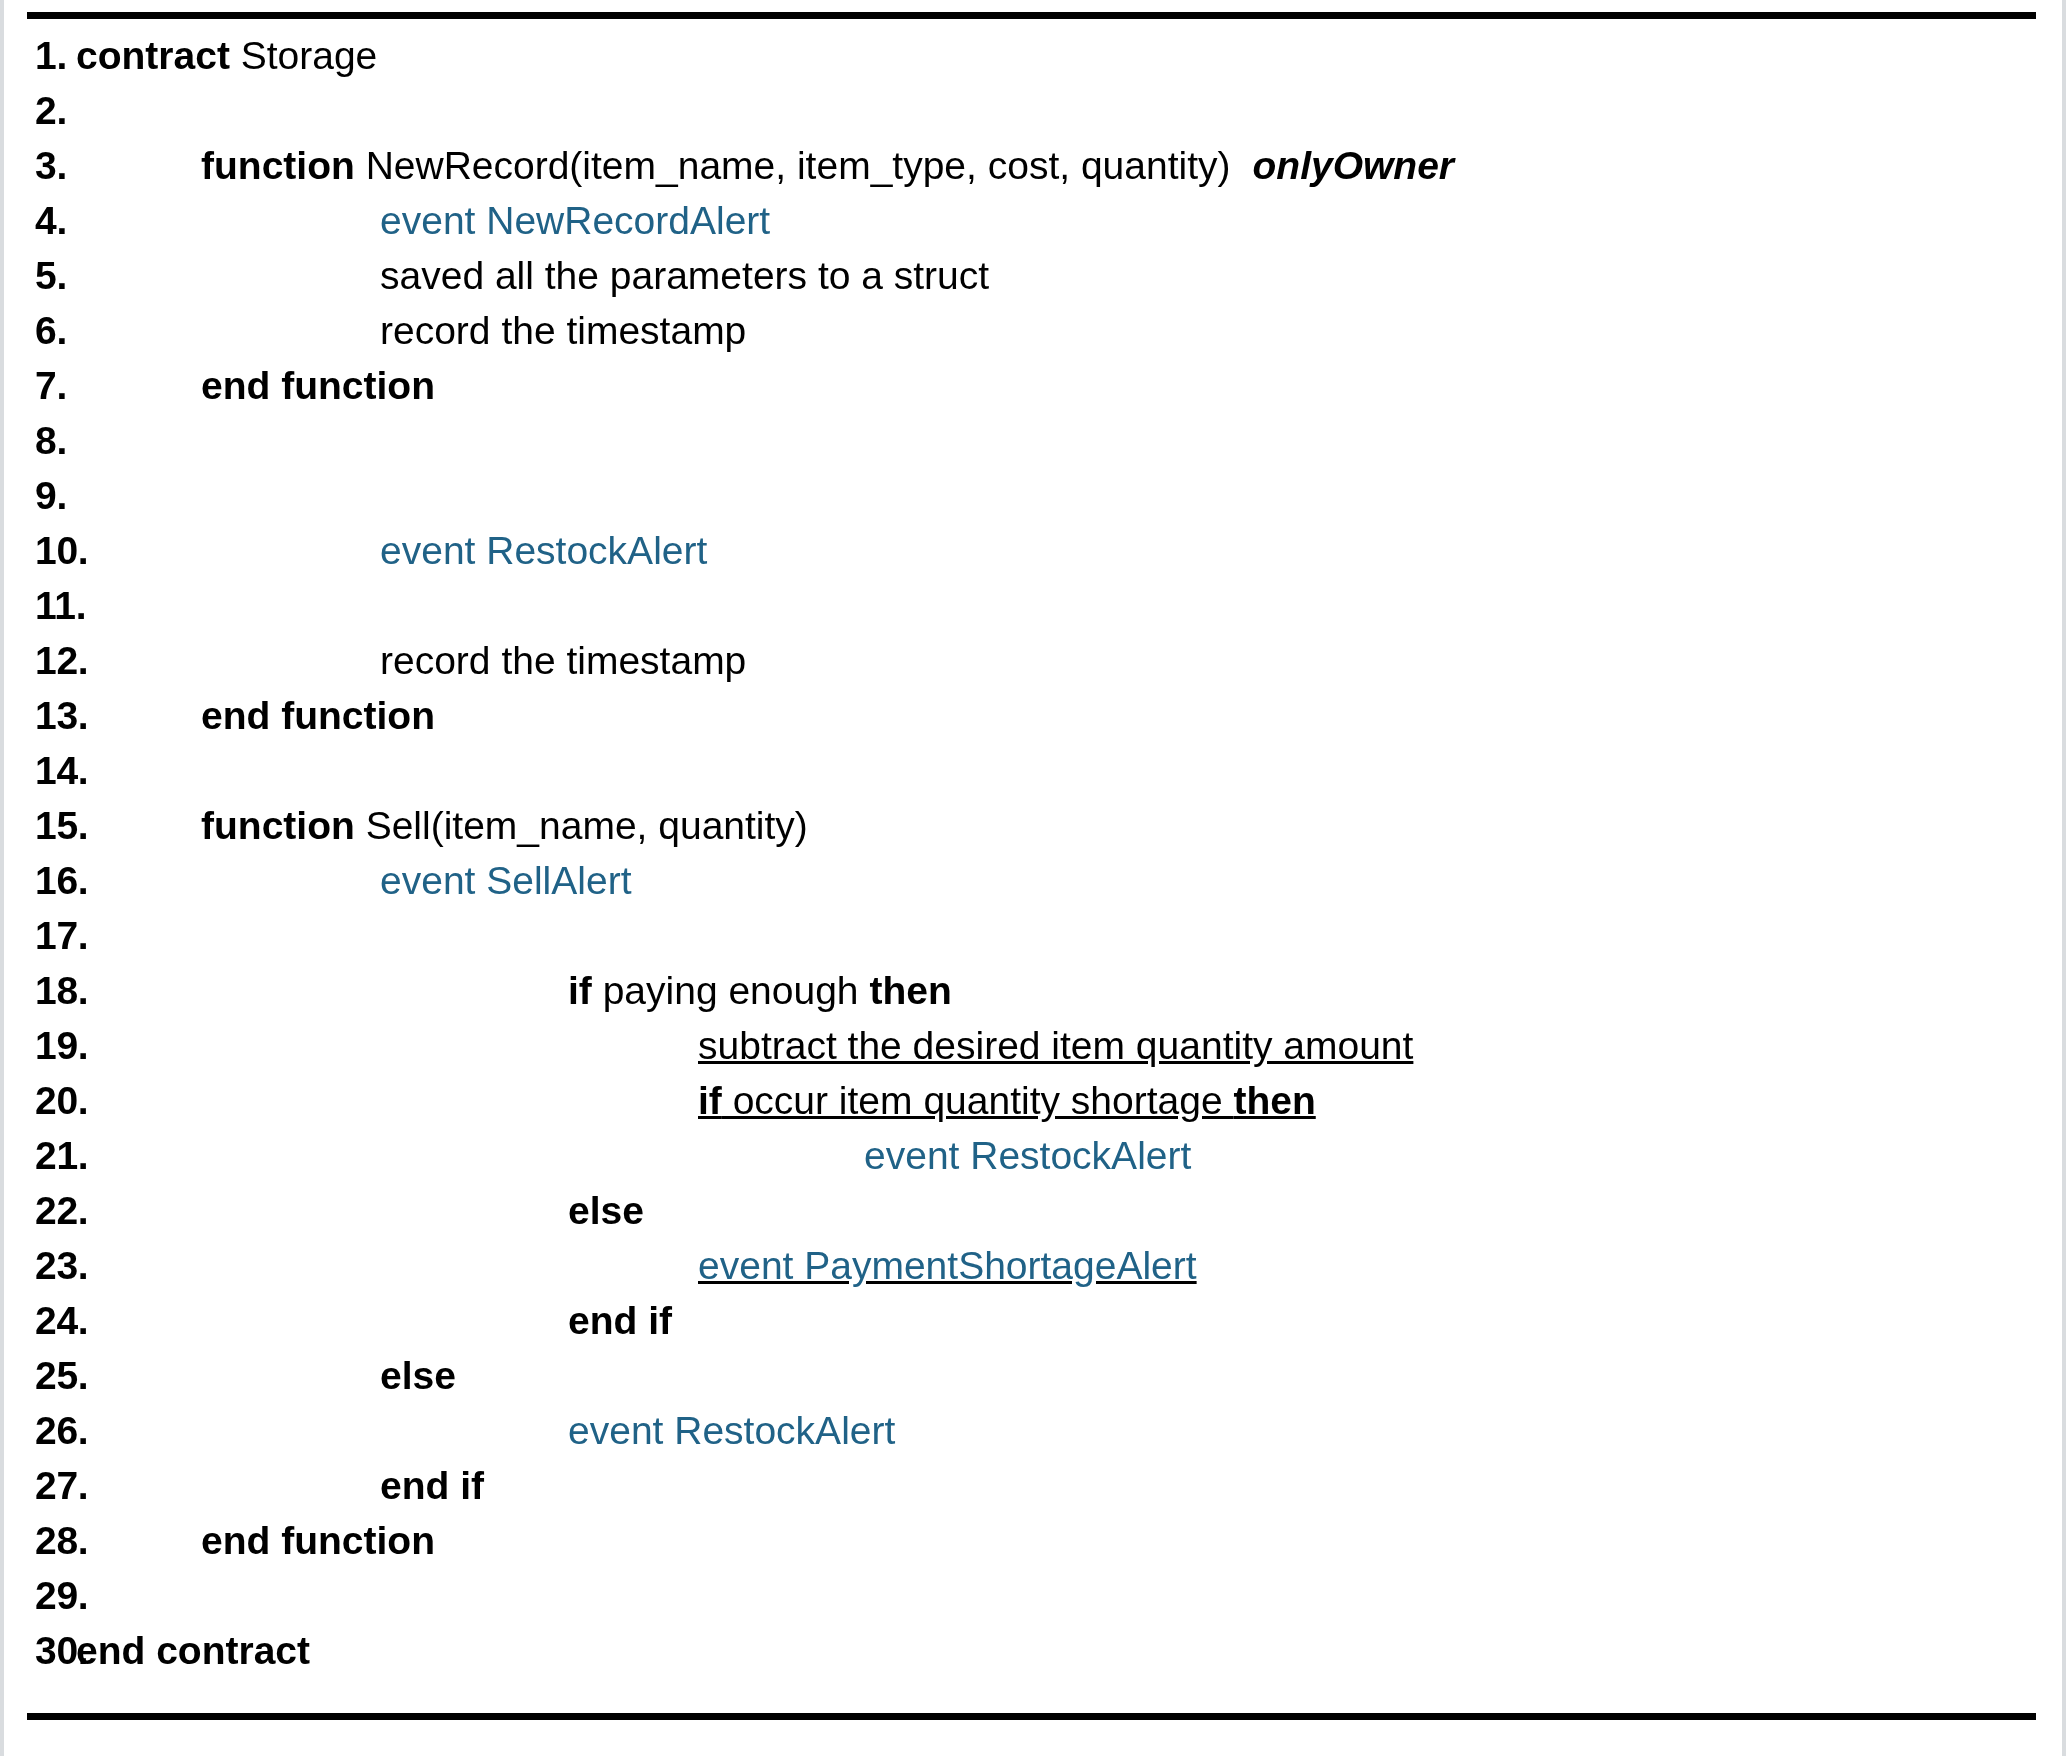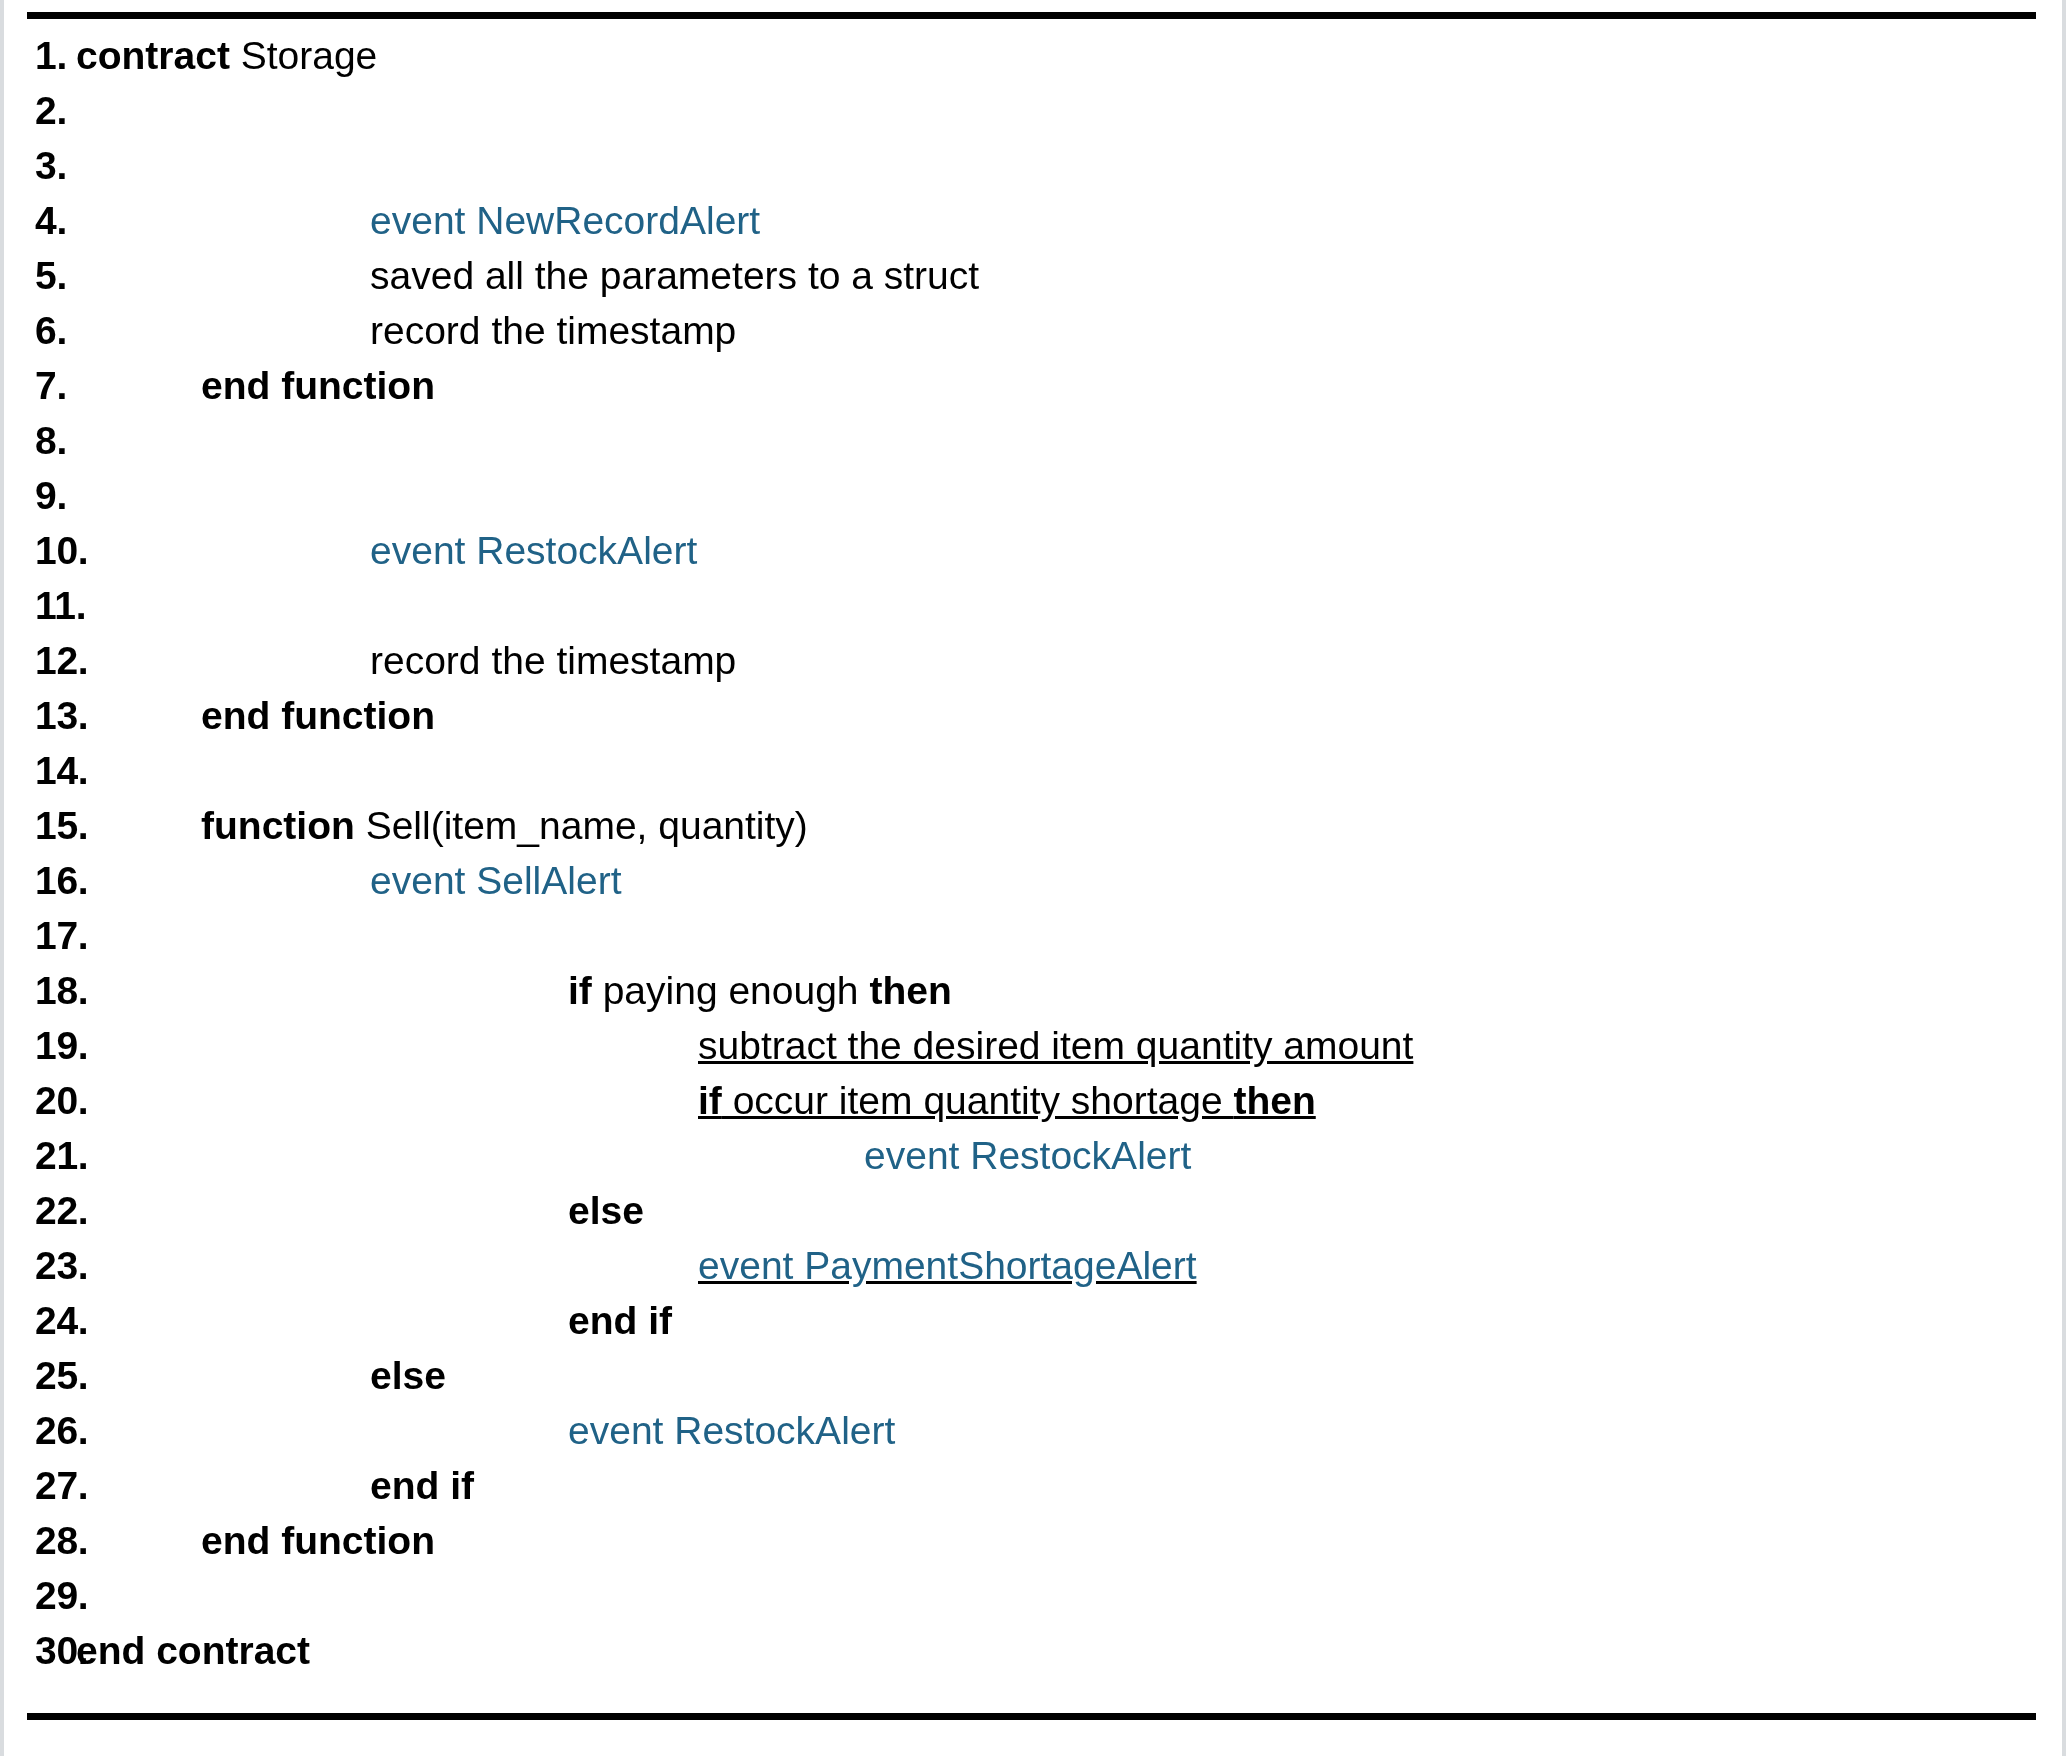--- a/index.html
+++ b/index.html
@@ -67,21 +67,21 @@
 
   .line-code {
     position: absolute;
     top: 0;
     font-size: 39px;
   }
 
   
   .ind-0 { left: 44px; margin-left: 28px;   }
   .ind-1 { left: 197px;  }
-  .ind-2 { left: 366px;  }
+  .ind-2 { left: 376px;  }
   .ind-4 { left: 528px; margin-left: 36px;  }
   .ind-5 { left: 694px; text-decoration: underline; }
   .ind-6 { left: 860px; }
 
   .kw   { font-weight: bold; }
   .mod  { font-weight: bold; font-style: italic; }
   .evt  { color: #206287; }
   .plain{ font-weight: normal; }
 
   .sp-sm { display: inline-block; width: 22px; }
@@ -97,20 +97,21 @@
       <div class="code-line">
         <span class="line-no">1.</span>
         <span class="line-code ind-0"><span class="kw">contract</span><span class="plain"> Storage</span></span>
       </div>
       <div class="code-line">
         <span class="line-no">2.</span>
         <span class="line-code ind-0"></span>
       </div>
       <div class="code-line">
         <span class="line-no">3.</span>
+        <span class="line-code ind-1"><span class="kw">function</span><span class="plain"> NewRecord(item_name, item_type, cost, quantity)</span><span class="sp-sm"></span><span class="mod">onlyOwner</span></span>
       </div>
       <div class="code-line">
         <span class="line-no">4.</span>
         <span class="line-code ind-2"><span class="evt">event NewRecordAlert</span></span>
       </div>
       <div class="code-line">
         <span class="line-no">5.</span>
         <span class="line-code ind-2"><span class="plain">saved all the parameters to a struct</span></span>
       </div>
       <div class="code-line">

